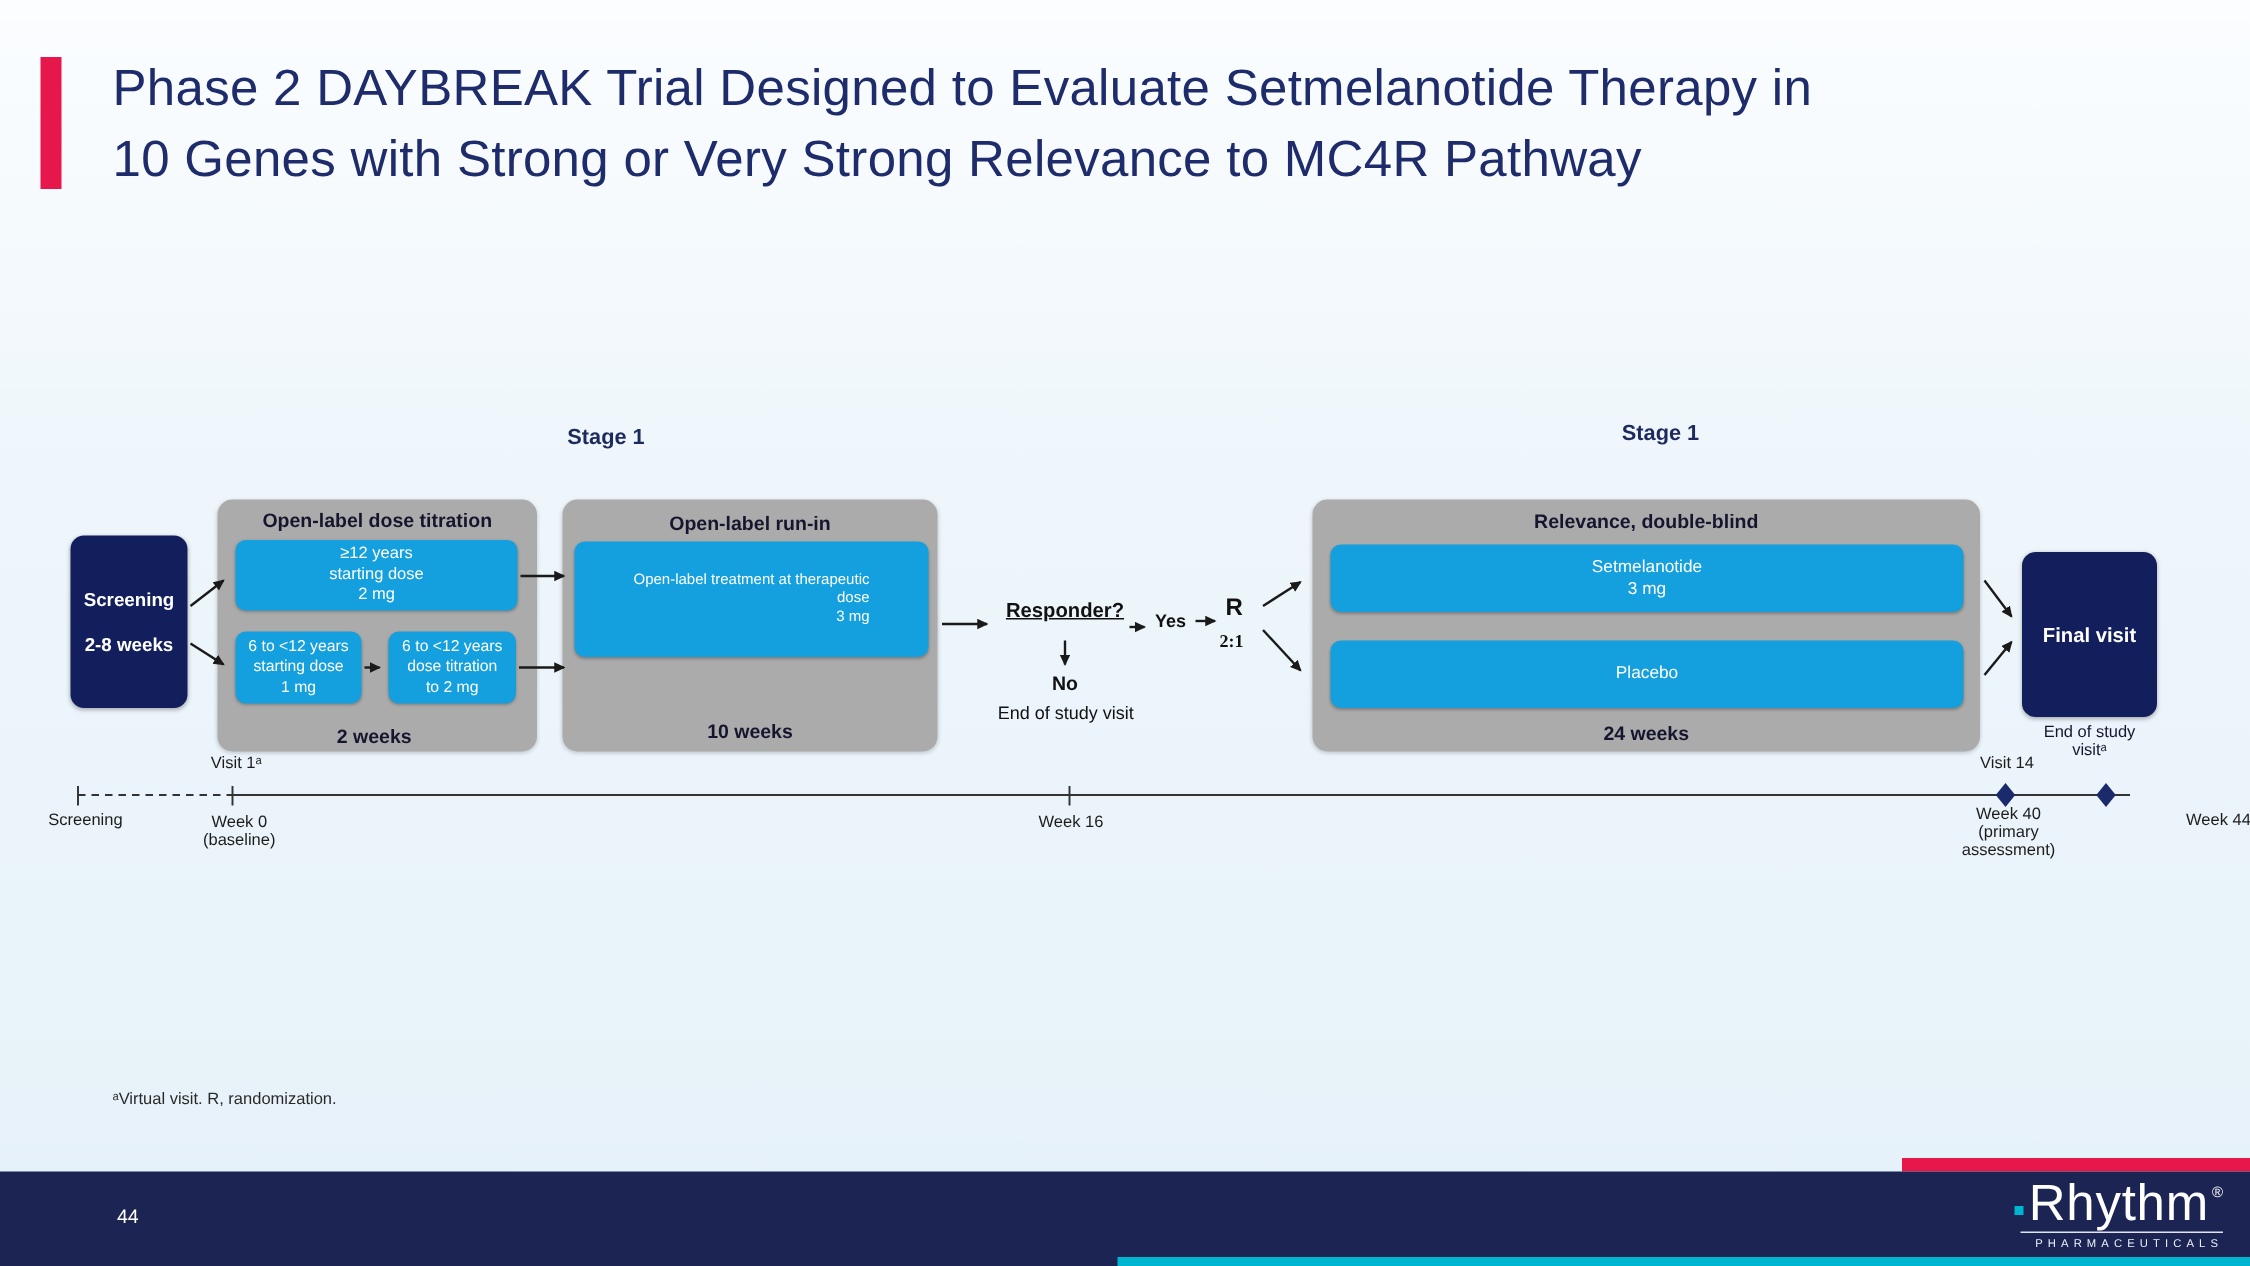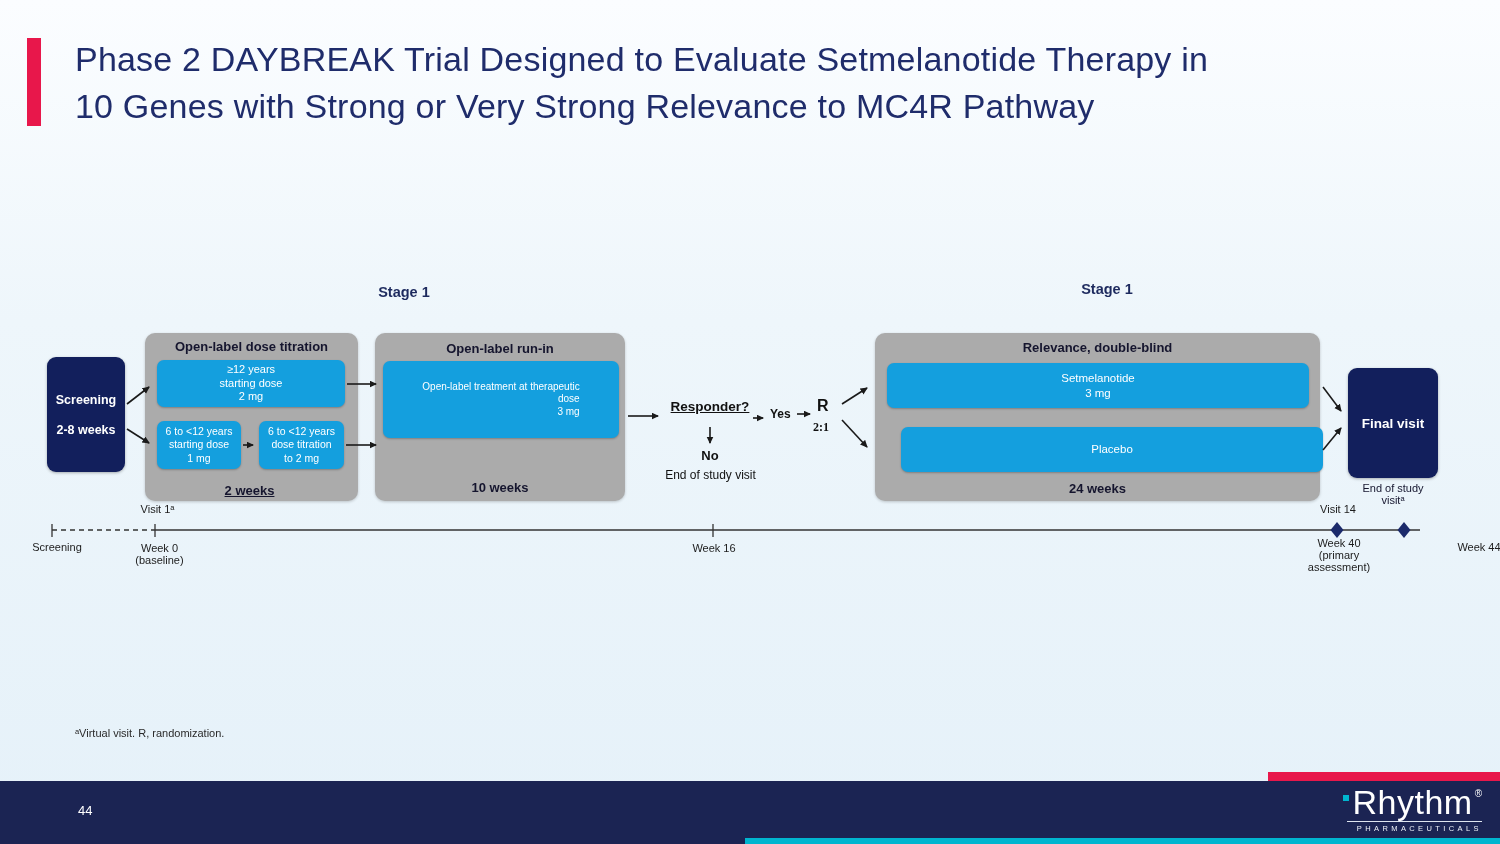--- a/index.html
+++ b/index.html
@@ -31,21 +31,21 @@
   .duration { font-weight:bold; font-size:13px; color:#15152e; text-align:center; }
 
   .bluebox { background:#149fde; color:#fff; border-radius:7px; display:flex;
              align-items:center; justify-content:center; text-align:center;
              white-space:pre-line; box-shadow:0 1px 2px rgba(0,0,0,.25); line-height:1.25; }
   .bb-12plus { left:157px; top:360px; width:188px; height:47px; font-size:11px; }
   .bb-6to12a { left:157px; top:421px; width:84px; height:48px; font-size:10.5px; }
   .bb-6to12b { left:259px; top:421px; width:85px; height:48px; font-size:10.5px; }
   .bb-runin  { left:383px; top:361px; width:236px; height:77px; font-size:10px;text-align:right; }
   .bb-setmel { left:887px; top:363px; width:422px; height:45px; font-size:11.5px; }
-  .bb-placebo{ left:887px; top:427px; width:422px; height:45px; font-size:11.5px;margin-left:14px; }
+  .bb-placebo{ left:887px; top:427px; width:422px; height:45px; font-size:11.5px; }
 
   .resp-q { left:650px; top:399px; width:120px; font-weight:bold; font-size:13.5px;
             color:#111; text-align:center; text-decoration:underline; }
   .resp-yes { left:770px; top:407px; font-weight:bold; font-size:12px; color:#111; }
   .resp-r { left:817px; top:397px; font-weight:bold; font-size:16px; color:#111; }
   .resp-ratio { left:813px; top:420px; font-weight:bold; font-size:12px; color:#111;font-family:Liberation Serif, serif; }
   .resp-no { left:695px; top:448px; width:30px; font-weight:bold; font-size:13px; color:#111; text-align:center; }
   .resp-noout { left:648px; top:468px; width:125px; font-size:12px; color:#111; text-align:center; }
 
   .endnote { left:1346px; top:482px; width:94px; font-size:11px; color:#15152e; text-align:center; }
@@ -60,21 +60,21 @@
   .tl-week44 { left:1448px; top:541px; width:62px; }
 
   .footnote { left:75px; top:727px; font-size:11px; color:#2a2a2a; }
 
   .footer-bar { left:0; top:781px; width:1500px; height:63px; background:#1b2453; }
   .pink-strip { left:1268px; top:772px; width:232px; height:9px; background:#e8174b; }
   .teal-strip { left:745px; top:838px; width:755px; height:6px; background:#00b5cf; }
   .page-number { left:78px; top:803px; font-size:13px; color:#fff; }
 
   .logo { left:1292px; top:785px; width:190px; color:#fff; }
-  .logo-row { display:flex; align-items:center; justify-content:flex-end; }
+  .logo-row { display:flex; align-items:flex-end; justify-content:flex-end; }
   .logo-dot { width:6px; height:6px; background:#00b5cf; margin:0 3px 9px 0; }
   .logo-brand { font-size:34px; line-height:1; letter-spacing:0.5px; }
   .logo-reg { font-size:10px; margin:0 0 18px 2px; }
   .logo-sub { margin-top:2px; margin-left:55px; border-top:1px solid #dfe5f0; padding-top:2px;
               font-size:7.5px; letter-spacing:3.4px; text-align:right; color:#eef1f8; }
 
   svg.overlay { position:absolute; left:0; top:0; pointer-events:none; }
 </style>
 </head>
 <body>
@@ -97,21 +97,21 @@
   <div class="abs phead" style="left:145px; top:339px; width:213px;">Open-label dose titration</div>
   <div class="abs bluebox bb-12plus">≥12 years
 starting dose
 2 mg</div>
   <div class="abs bluebox bb-6to12a">6 to &lt;12 years
 starting dose
 1 mg</div>
   <div class="abs bluebox bb-6to12b">6 to &lt;12 years
 dose titration
 to 2 mg</div>
-  <div class="abs duration" style="left:145px; top:483px; width:209px;text-decoration:underline;">2 weeks</div>
+  <div class="abs duration" style="left:145px; top:483px; width:209px;">2 weeks</div>
 
   <div class="abs graypanel panel-runin"></div>
   <div class="abs phead" style="left:375px; top:341px; width:250px;">Open-label run-in</div>
   <div class="abs bluebox bb-runin">Open-label treatment at therapeutic
 dose
 3 mg</div>
   <div class="abs duration" style="left:375px; top:480px; width:250px;">10 weeks</div>
 
   <div class="abs resp-q">Responder?</div>
   <div class="abs resp-yes">Yes</div>

